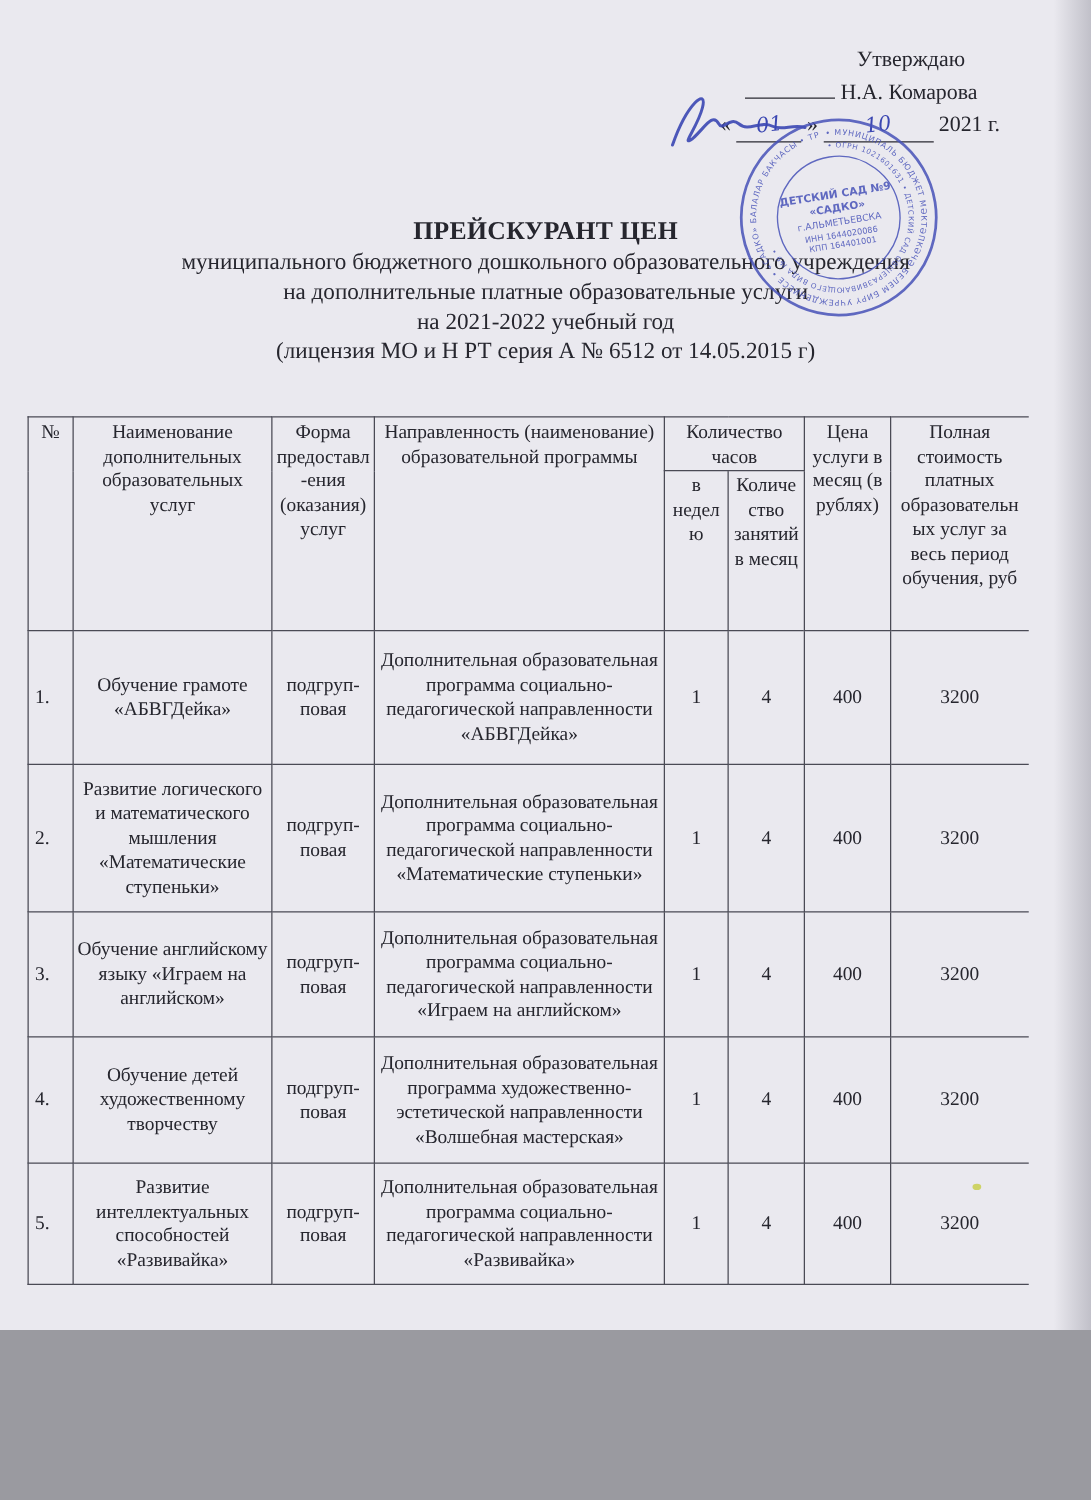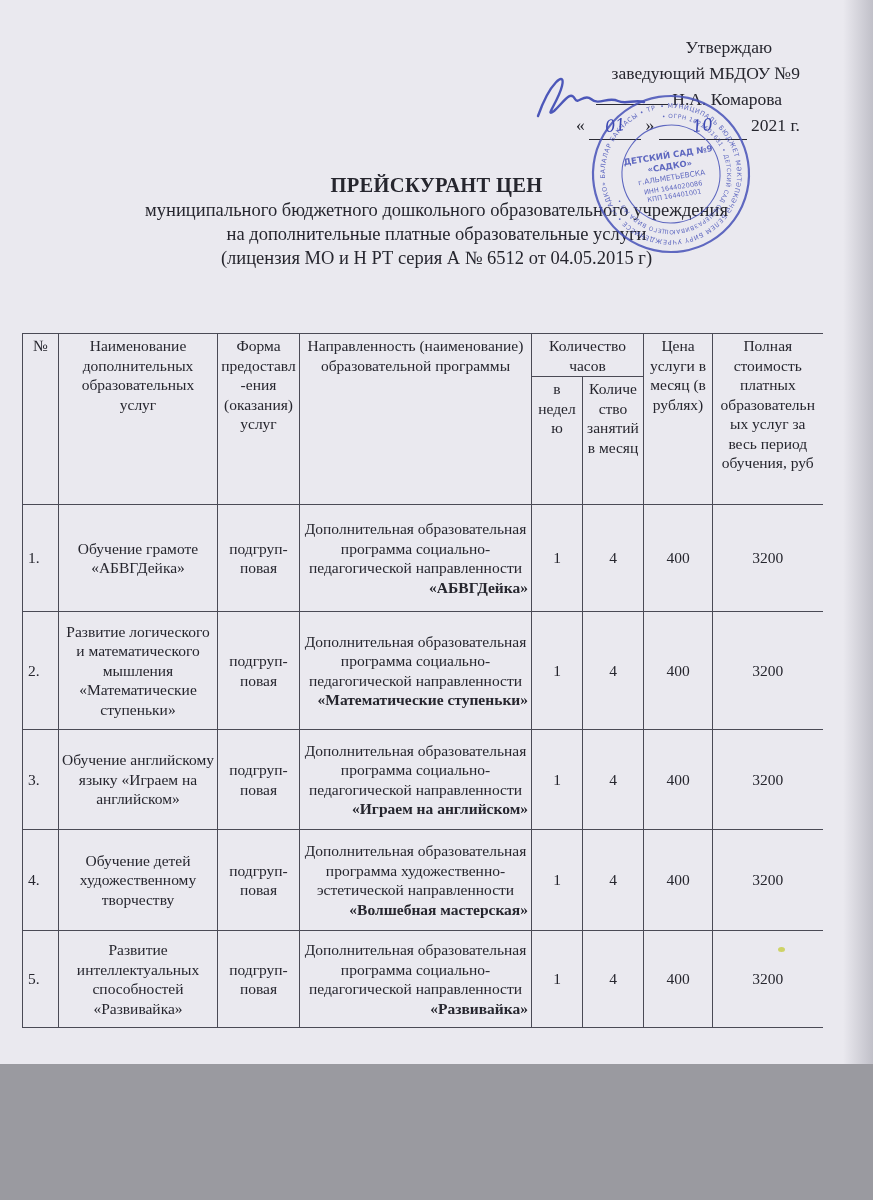--- a/index.html
+++ b/index.html
@@ -50,37 +50,36 @@
   th.bold{font-weight:bold;}
   .no-r{border-right:none !important;}
   thead tr.h1{height:38px;}
   thead tr.h2{height:128px;}
   tbody tr:nth-child(1){height:107px;}
   tbody tr:nth-child(2){height:118px;}
   tbody tr:nth-child(3){height:100px;}
   tbody tr:nth-child(4){height:101px;}
   tbody tr:nth-child(5){height:97px;}
   tbody td.c-num{text-align:left;padding-left:5px;}
-  .pname{font-weight:bold;text-align:right;}
+  .pname{font-weight:normal;}
   
   .speck-y{position:absolute;left:778px;top:947px;width:7px;height:5px;border-radius:50%;
            background:#c9cf4e;opacity:.85;}
   .speck-g{position:absolute;left:221px;top:1176px;width:6px;height:4px;border-radius:50%;
            background:#9ab87a;opacity:.55;}
   .speck-d{position:absolute;left:502px;top:1194px;width:16px;height:3px;
            background:#4a4a55;opacity:.5;border-radius:2px;}
 </style>
 </head>
 <body>
 
 <div class="page">
 
   <div class="approval">
     <div class="l1">Утверждаю</div>
-    <div class="l2">заведующий МБДОУ №9</div>
     <div class="l3">
       <span class="uline ul-sig"></span>
       <span>Н.А. Комарова</span>
     </div>
     <div class="l4">
       <span>«</span>
       <span class="uline ul-day"><span class="hand">01</span></span>
       <span>»</span>
       <span class="uline ul-month"><span class="hand">10</span></span>
       <span>2021 г.</span>
@@ -109,21 +108,22 @@
     <text x="86" y="81" text-anchor="middle" font-family="DejaVu Sans, sans-serif" font-size="8.4" font-weight="bold" fill="#4752b8">«САДКО»</text>
     <text x="86" y="92" text-anchor="middle" font-family="DejaVu Sans, sans-serif" font-size="7.4" fill="#4752b8">г.АЛЬМЕТЬЕВСКА</text>
     <text x="86" y="102" text-anchor="middle" font-family="DejaVu Sans, sans-serif" font-size="6.6" fill="#4752b8">ИНН 1644020086</text>
     <text x="86" y="110" text-anchor="middle" font-family="DejaVu Sans, sans-serif" font-size="6.6" fill="#4752b8">КПП 164401001</text>
   </svg>
 
   <div class="title">
     <div class="t1">ПРЕЙСКУРАНТ ЦЕН</div>
     <div>муниципального бюджетного дошкольного образовательного учреждения</div>
     <div>на дополнительные платные образовательные услуги</div>
-    <div>(лицензия МО и Н РТ серия А № 6512 от 04.05.2015 г)</div>
+    <div>на 2021-2022 учебный год</div>
+    <div>(лицензия МО и Н РТ серия А № 6512 от 14.05.2015 г)</div>
   </div>
 
   <table class="price">
     <colgroup>
       <col style="width:36px">
         <col style="width:159px">
         <col style="width:82px">
       <col style="width:232px">
         <col style="width:51px">
         <col style="width:61px">

